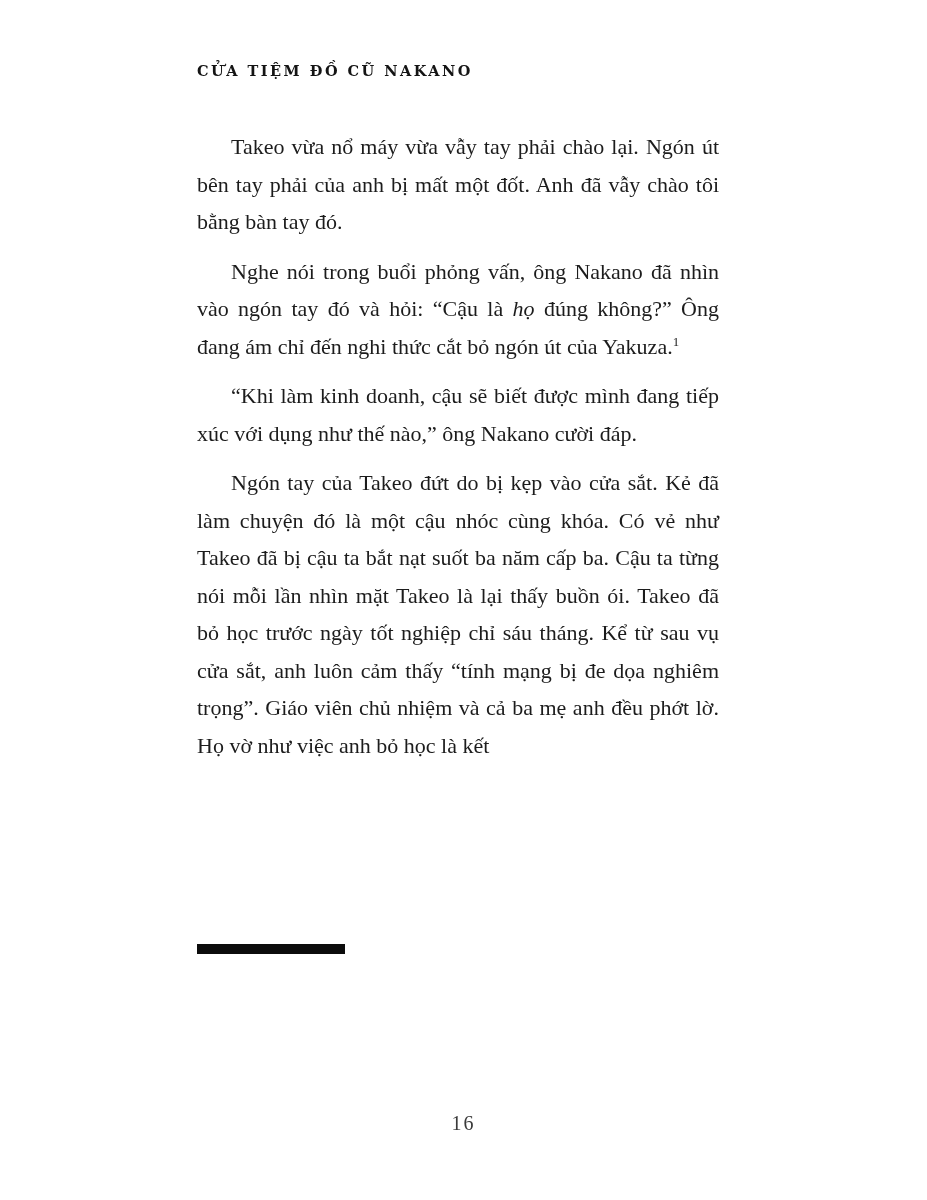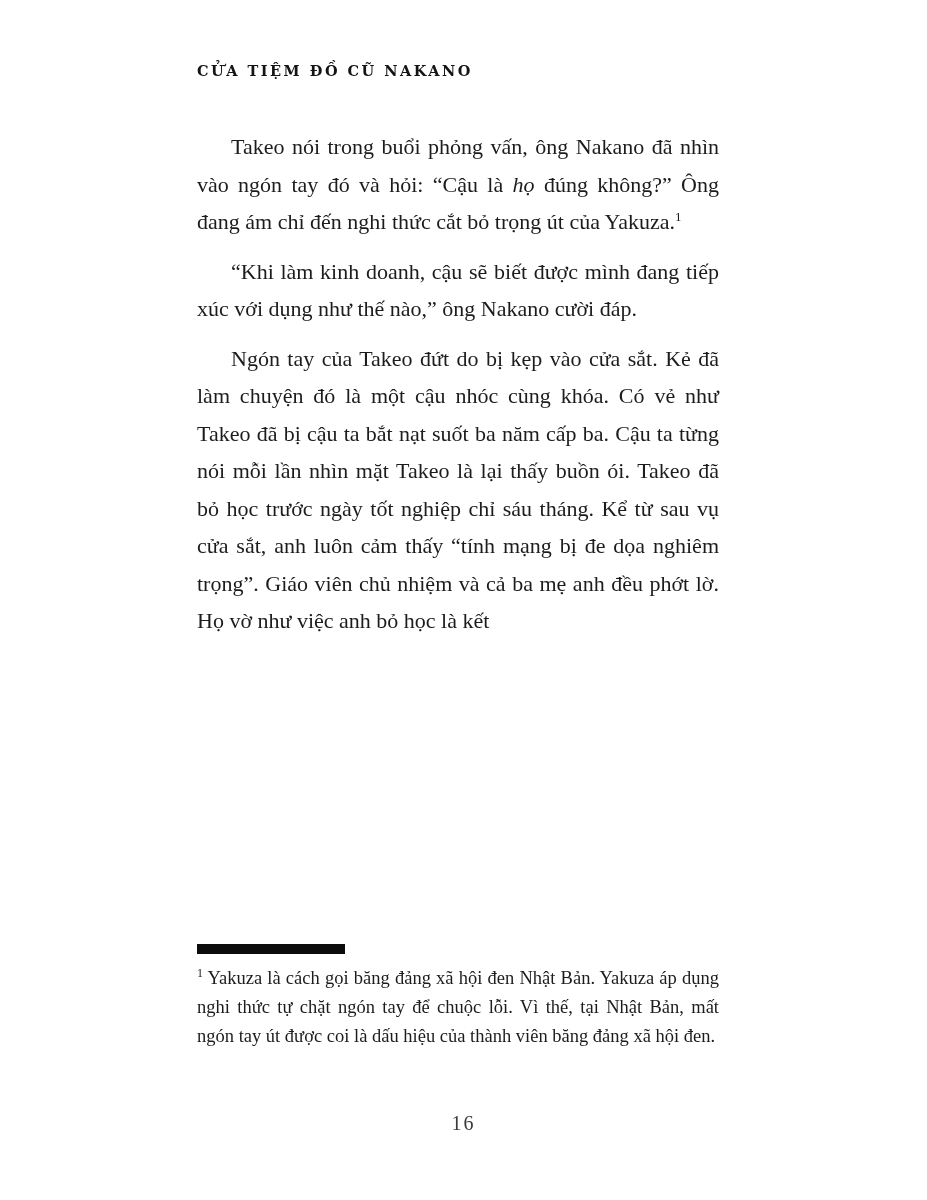--- a/index.html
+++ b/index.html
@@ -84,30 +84,30 @@
 </style>
 </head>
 <body>
 
 <div class="page">
 
   <div class="running-header">CỬA TIỆM ĐỒ CŨ NAKANO</div>
 
   <div class="text-block">
 
+    <p class="para">Takeo vừa nổ máy vừa vẫy tay phải chào lại. Ngón út bên tay phải của anh bị mất một đốt. Anh đã vẫy chào tôi bằng bàn tay đó.</p>
 
-    <p class="para"><span>Takeo nói trong buổi phỏng vấn, ông Nakano đã nhìn vào ngón tay đó và hỏi: “Cậu là </span><em>họ</em><span> đúng không?” Ông đang ám chỉ đến nghi thức cắt bỏ trọng út của Yakuza.</span><span class="fn-ref">1</span></p>
+    <p class="para"><span>Nghe nói trong buổi phỏng vấn, ông Nakano đã nhìn vào ngón tay đó và hỏi: “Cậu là </span><em>họ</em><span> đúng không?” Ông đang ám chỉ đến nghi thức cắt bỏ ngón út của Yakuza.</span><span class="fn-ref">1</span></p>
 
 
     <p class="para">“Khi làm kinh doanh, cậu sẽ biết được mình đang tiếp xúc với dụng như thế nào,” ông Nakano cười đáp.</p>
 
     <p class="para">Ngón tay của Takeo đứt do bị kẹp vào cửa sắt. Kẻ đã làm chuyện đó là một cậu nhóc cùng khóa. Có vẻ như Takeo đã bị cậu ta bắt nạt suốt ba năm cấp ba. Cậu ta từng nói mỗi lần nhìn mặt Takeo là lại thấy buồn ói. Takeo đã bỏ học trước ngày tốt nghiệp chỉ sáu tháng. Kể từ sau vụ cửa sắt, anh luôn cảm thấy “tính mạng bị đe dọa nghiêm trọng”. Giáo viên chủ nhiệm và cả ba mẹ anh đều phớt lờ. Họ vờ như việc anh bỏ học là kết</p>
 
   </div>
 
   <div class="footnote-area">
     <div class="fn-bar"></div>
-    <p class="footnote"><span class="fn-marker">1</span><span> Yakuza là cách gọi băng đảng xã hội đen Nhật Bản. Yakuza áp dụng nghi thức tự chặt ngón tay để chuộc lỗi. Vì thế, tại Nhật Bản, mất ngón tay út được coi là dấu hiệu của thành viên băng đảng xã hội đen.</span></p>
   </div>
 
   <div class="page-number">16</div>
 
 </div>
 
 </body></html>

